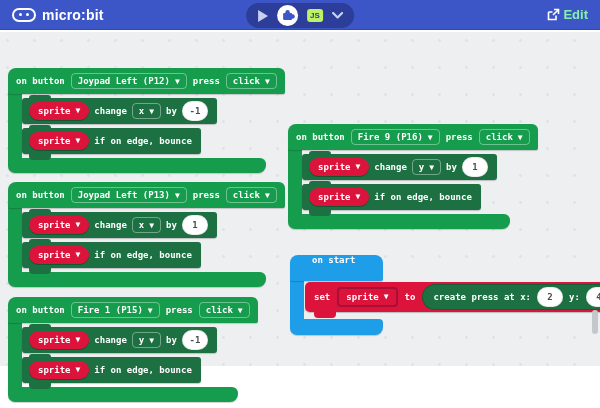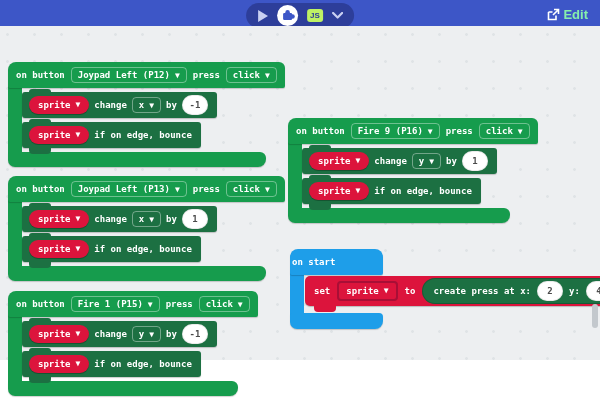--- a/index.html
+++ b/index.html
@@ -21,21 +21,21 @@
   .pill-btn{display:flex;align-items:center;justify-content:center;cursor:pointer;border:none;background:none;padding:0;}
   .blocks-circle{width:21px;height:21px;background:#fff;border-radius:50%;
     display:flex;align-items:center;justify-content:center;}
   .js-badge{background:#bef264;color:#2C3D96;font-size:8px;font-weight:bold;
     border-radius:3px;padding:2px 3px;font-family:"Liberation Sans",sans-serif;}
 
   .edit-btn{margin-left:auto;display:flex;align-items:center;gap:3px;color:#86efac;
     font-family:"Liberation Sans",sans-serif;font-size:13px;font-weight:bold;cursor:pointer;}
 
   
-  .canvas{position:absolute;left:0;top:26px;width:600px;height:334px;background:#EDEFF1;
+  .canvas{position:absolute;left:0;top:32px;width:600px;height:334px;background:#EDEFF1;
     background-image:radial-gradient(#DFE3E6 1.3px,transparent 1.5px);
     background-size:27px 27px;background-position:21px 22px;}
 
   .scroll-thumb{position:absolute;right:2px;top:278px;width:6px;height:24px;
     background:#C3C8CD;border-radius:3px;}
 
   
   .group{position:absolute;font-size:9px;font-weight:bold;color:#fff;}
   .g-header{position:absolute;left:0;top:0;height:26px;display:inline-flex;align-items:center;
     gap:6px;padding:0 8px;background:#169C4D;border-radius:8px 6px 2px 2px;
@@ -63,39 +63,46 @@
   .g1{left:8px;top:36px;}  .g2{left:8px;top:150px;}
   .g3{left:8px;top:265px;} .g4{left:288px;top:92px;}
   .g1 .g-spine,.g2 .g-spine,.g3 .g-spine,.g4 .g-spine{height:72px;}
   .stmt.r1{left:14px;top:30px;} .stmt.r2{left:14px;top:60px;}
   .g-bottom{top:90px;}
   .g1 .g-bottom{width:258px;} .g2 .g-bottom{width:258px;}
   .g3 .g-bottom{width:230px;} .g4 .g-bottom{width:222px;}
 
   
   .gstart{left:290px;top:223px;}
-  .s-header{position:absolute;left:0;top:0;width:93px;height:26px;display:flex;align-items:center;
-    padding:0 2px;background:#1E9EE9;border-radius:8px 8px 2px 2px;box-shadow:0 1px 1px rgba(0,0,0,.18);}
+  .s-header{position:absolute;left:0;top:0;width:93px;height:26px;display:flex;align-items:flex-start;
+    padding:0 22px;background:#1E9EE9;border-radius:8px 8px 2px 2px;box-shadow:0 1px 1px rgba(0,0,0,.18);}
   .s-spine{position:absolute;left:0;top:22px;width:14px;height:46px;background:#1E9EE9;}
   .s-bottom{position:absolute;left:0;top:64px;width:93px;height:16px;background:#1E9EE9;
     border-radius:2px 4px 8px 7px;box-shadow:0 1px 1px rgba(0,0,0,.18);}
   .set-block{position:absolute;left:15px;top:27px;height:30px;display:inline-flex;align-items:center;
     gap:7px;padding:0 10px 0 9px;background:#DC143C;border-radius:5px;white-space:nowrap;
     box-shadow:0 1px 1px rgba(0,0,0,.22);}
   .set-block::after{content:"";position:absolute;bottom:-6px;left:9px;width:22px;height:8px;
     border-radius:0 0 4px 4px;background:#DC143C;}
   .dd-red{display:inline-flex;align-items:center;gap:5px;border:2px solid #A80F36;
     border-radius:4px;padding:3px 7px;cursor:pointer;}
   .create-oval{display:inline-flex;align-items:center;gap:6px;background:#1C7042;
     border-radius:13px;height:26px;padding:0 5px 0 11px;box-shadow:inset 0 0 0 1px rgba(0,0,0,.18);}
 </style>
 </head>
 <body>
 
 <div class="topbar">
+  <div class="logo">
+    <span class="logo-face">
+        <i></i>
+        <i></i>
+      </span>
+    <span class="logo-text">micro:bit</span>
+  </div>
 
   <div class="sim-pill">
     <button class="pill-btn">
       <svg width="11" height="12" viewBox="0 0 11 12">
         <path d="M1,0 L11,6 L1,12 Z" fill="#C9D0F2"></path>
       </svg>
     </button>
     <button class="pill-btn blocks-circle">
       <svg width="14" height="13" viewBox="0 0 14 13">
         <rect x="2" y="4" width="9" height="7" rx="1.2" fill="#3D56C7"></rect>

